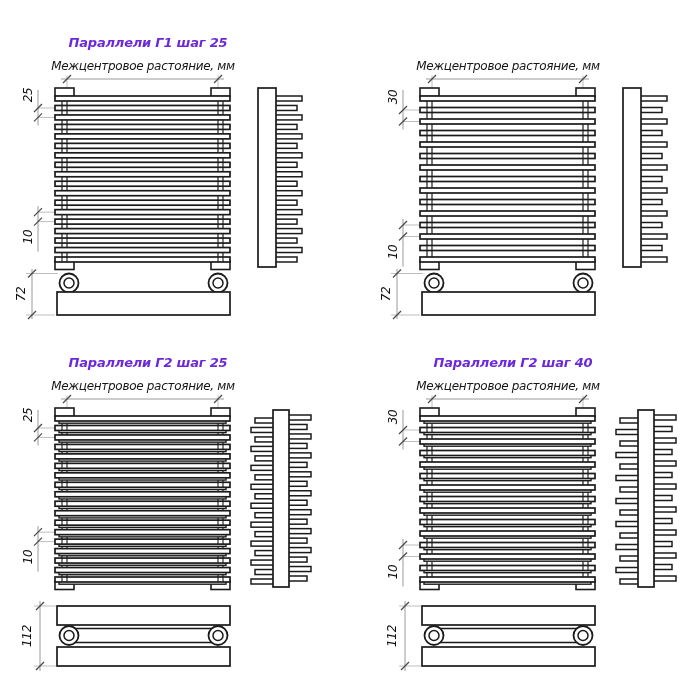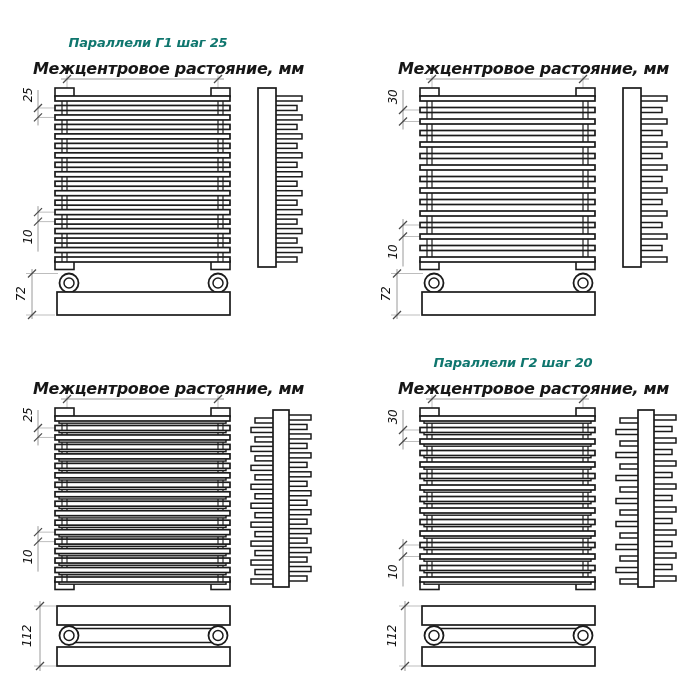--- a/index.html
+++ b/index.html
@@ -3,23 +3,23 @@
 <meta charset="utf-8">
 <style>
   html,body{margin:0;padding:0;background:#fff;}
   .canvas{position:relative;width:700px;height:700px;background:#ffffff;overflow:hidden;
           font-family:"DejaVu Sans",sans-serif;}
   #cad{position:absolute;left:0;top:0;}
   .panel{position:absolute;width:340px;height:352px;pointer-events:none;}
   .p0{left:0;top:0}.p1{left:365px;top:0}.p2{left:0;top:320px}.p3{left:365px;top:320px}
   .panel-title{position:absolute;left:38px;top:35px;width:220px;margin:0;text-align:center;
       font-family:"DejaVu Sans",sans-serif;font-style:italic;font-weight:700;font-size:13px;
-      color:#0f766e;white-space:nowrap;letter-spacing:-0.2px;}
+      color:#6d28d9;white-space:nowrap;letter-spacing:-0.2px;}
   .panel-subtitle{position:absolute;left:33px;top:59px;width:220px;text-align:center;
-      font-style:italic;font-weight:700;font-size:16px;color:#161616;white-space:nowrap;
+      font-style:italic;font-weight:400;font-size:12px;color:#161616;white-space:nowrap;
       letter-spacing:-0.3px;}
   .dim-label{position:absolute;width:30px;height:30px;display:flex;align-items:center;
       justify-content:center;transform:rotate(-90deg);font-style:italic;font-size:12px;
       color:#111;white-space:nowrap;letter-spacing:-0.3px;}
 </style>
 </head>
 <body>
 
 <div class="canvas">
   <svg id="cad" width="700" height="700" viewBox="0 0 700 700">
@@ -558,26 +558,27 @@
   </section>
 
   <section class="panel p1">
     <div class="panel-subtitle">Межцентровое растояние, мм</div>
     <div class="dim-label step" style="left: 13px; top: 82px;">30</div>
     <div class="dim-label inner" style="left: 13px; top: 236.5px;">10</div>
     <div class="dim-label height" style="left: 6px; top: 279px;">72</div>
   </section>
 
   <section class="panel p2">
+    <h2 class="panel-title">Параллели Г2 шаг 25</h2>
     <div class="panel-subtitle">Межцентровое растояние, мм</div>
     <div class="dim-label step" style="left: 13px; top: 79.9706px;">25</div>
     <div class="dim-label inner" style="left: 13px; top: 221.618px;">10</div>
     <div class="dim-label height" style="left: 12px; top: 301px;">112</div>
   </section>
 
   <section class="panel p3">
-    <h2 class="panel-title">Параллели Г2 шаг 20</h2>
+    <h2 class="panel-title">Параллели Г2 шаг 40</h2>
     <div class="panel-subtitle">Межцентровое растояние, мм</div>
     <div class="dim-label step" style="left: 13px; top: 82px;">30</div>
     <div class="dim-label inner" style="left: 13px; top: 236.5px;">10</div>
     <div class="dim-label height" style="left: 12px; top: 301px;">112</div>
   </section>
 </div>
 
 </body></html>

